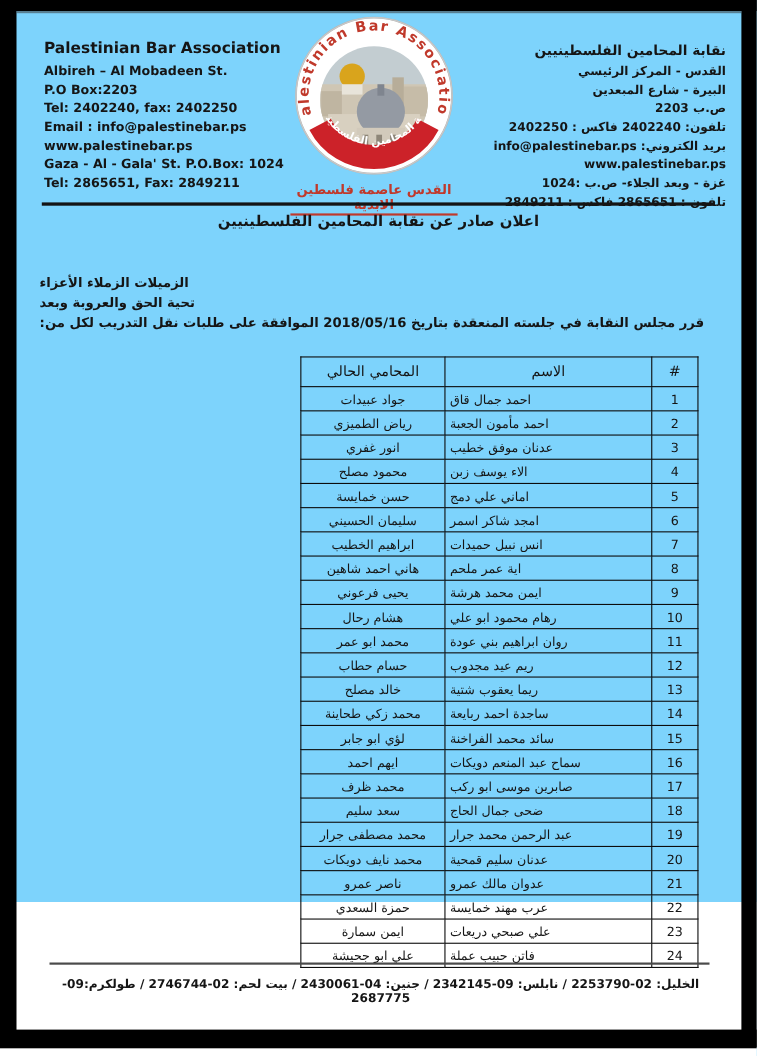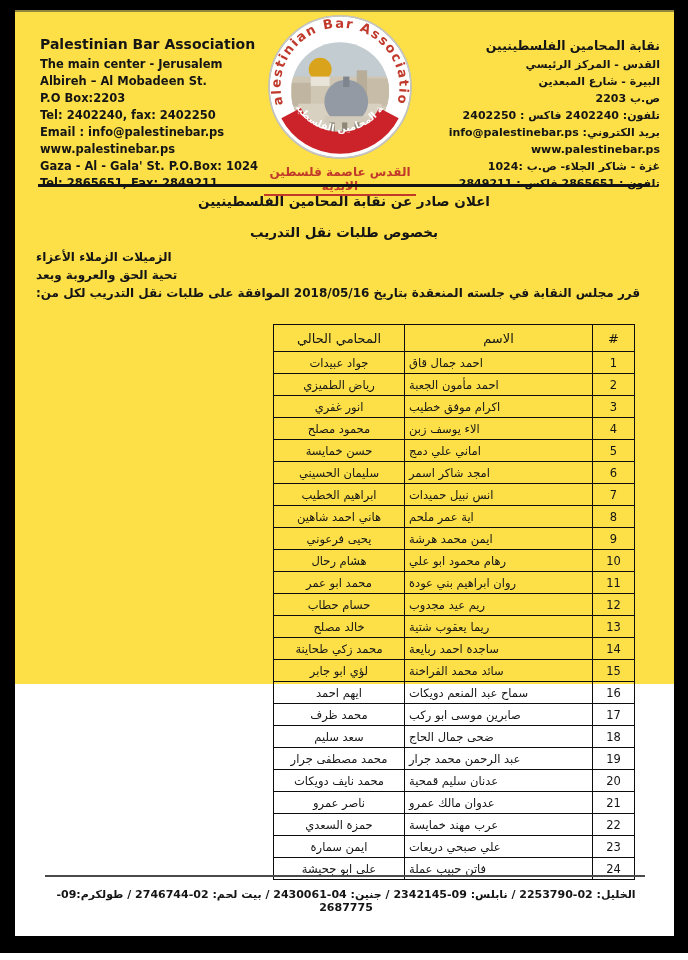--- a/index.html
+++ b/index.html
@@ -1,18 +1,18 @@
 <!DOCTYPE html>
 <html lang="ar"><head>
 <meta charset="utf-8">
 <style>
   html,body{margin:0;padding:0;}
   body{width:688px;height:960px;background:#ffffff;overflow:hidden;
        font-family:"DejaVu Sans","Liberation Sans",sans-serif;color:#151515;}
-  #screen{position:relative;width:688px;height:684px;background:#fde047;}
+  #screen{position:relative;width:688px;height:820px;background:#7dd3fc;}
 
   
   .edge{position:absolute;background:#000;}
   .edge-top{left:0;top:0;width:688px;height:10px;}
   .edge-left{left:0;top:0;width:15px;height:952px;}
   .edge-right{right:0;top:0;width:14px;height:952px;}
   .bottom-bar{left:0;top:936px;width:688px;height:17px;}
   .paper-border{position:absolute;left:15px;top:10px;right:14px;height:2px;background:#3a3a3a;opacity:.55;}
 
   
@@ -58,21 +58,20 @@
   <div class="edge edge-top"></div>
   <div class="edge edge-left"></div>
   <div class="edge edge-right"></div>
   <div class="edge bottom-bar"></div>
   <div class="paper-border"></div>
 
   <div class="hdr-left">
     <div class="t">Palestinian Bar Association</div>
     <div>
 
-        <div class="addr-line">The main center - Jerusalem</div>
 
         <div class="addr-line">Albireh – Al Mobadeen St.</div>
 
         <div class="addr-line">P.O Box:2203</div>
 
         <div class="addr-line">Tel: 2402240, fax: 2402250</div>
 
         <div class="addr-line">Email : info@palestinebar.ps</div>
 
         <div class="addr-line">www.palestinebar.ps</div>
@@ -136,30 +135,29 @@
         <div class="addr-line">البيرة - شارع المبعدين</div>
 
         <div class="addr-line">ص.ب 2203</div>
 
         <div class="addr-line">تلفون: 2402240 فاكس : 2402250</div>
 
         <div class="addr-line">بريد الكتروني: info@palestinebar.ps</div>
 
         <div class="addr-line">www.palestinebar.ps</div>
 
-        <div class="addr-line">غزة - شاكر الجلاء- ص.ب :1024</div>
+        <div class="addr-line">غزة - وبعد الجلاء- ص.ب :1024</div>
 
         <div class="addr-line">تلفون : 2865651 فاكس : 2849211</div>
       </div>
   </div>
 
   <div class="rule"></div>
 
   <div id="ann1" class="ann ann-c">اعلان صادر عن نقابة المحامين الفلسطينيين</div>
-  <div id="ann2" class="ann ann-c">بخصوص طلبات نقل التدريب</div>
   <div id="ann3" class="ann ann-r">الزميلات الزملاء الأعزاء</div>
   <div id="ann4" class="ann ann-r">تحية الحق والعروبة وبعد</div>
   <div id="ann5" class="ann ann-r">قرر مجلس النقابة في جلسته المنعقدة بتاريخ 2018/05/16 الموافقة على طلبات نقل التدريب لكل من:</div>
 
   <table class="roster" dir="rtl">
     <colgroup>
         <col class="c-num">
         <col class="c-name">
         <col class="c-lawyer">
       </colgroup>
@@ -179,21 +177,21 @@
         </tr>
 
         <tr>
           <td class="c-num">2</td>
           <td class="c-name">احمد مأمون الجعبة</td>
           <td class="c-lawyer">رياض الطميزي</td>
         </tr>
 
         <tr>
           <td class="c-num">3</td>
-          <td class="c-name">اكرام موفق خطيب</td>
+          <td class="c-name">عدنان موفق خطيب</td>
           <td class="c-lawyer">انور غفري</td>
         </tr>
 
         <tr>
           <td class="c-num">4</td>
           <td class="c-name">الاء يوسف زبن</td>
           <td class="c-lawyer">محمود مصلح</td>
         </tr>
 
         <tr>

